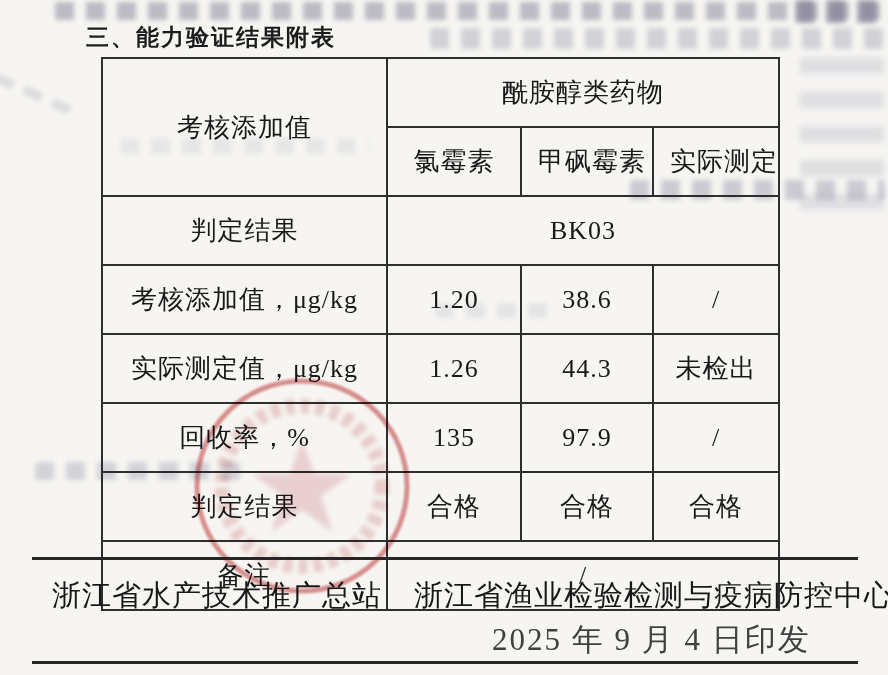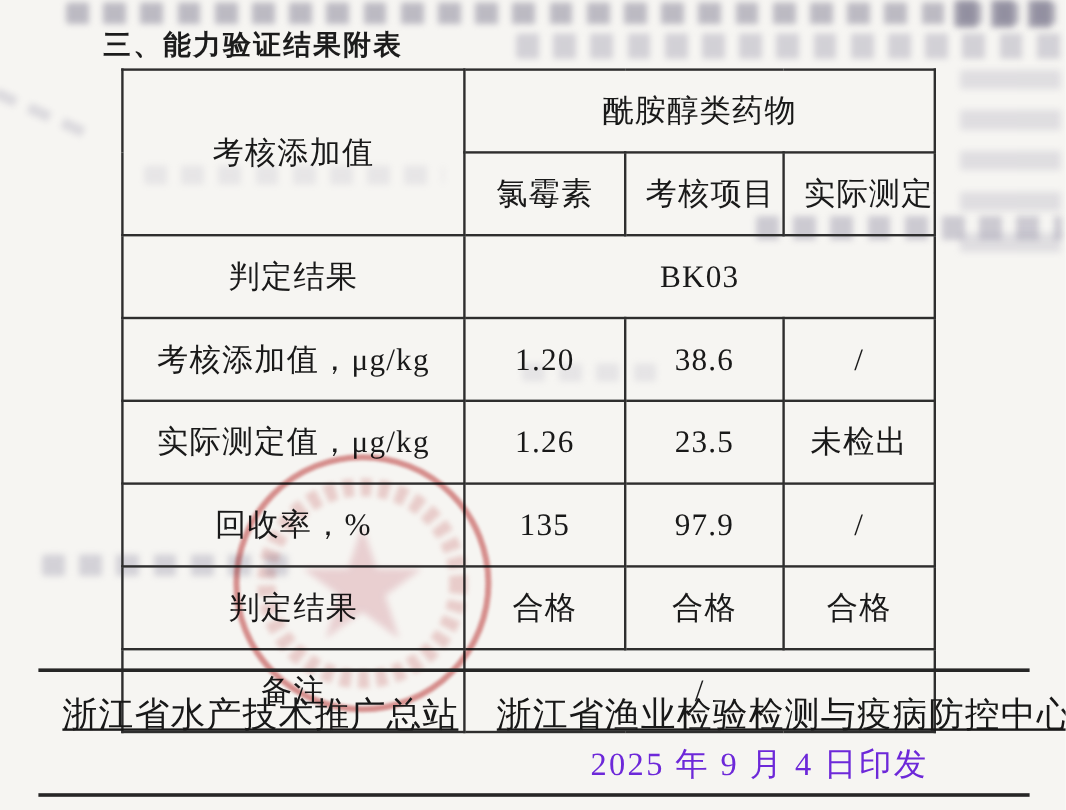--- a/index.html
+++ b/index.html
@@ -46,25 +46,25 @@
     position:absolute;left:188px;top:372px;width:228px;height:228px;
     mix-blend-mode:multiply;z-index:6;pointer-events:none;
   }
   
   .rule{position:absolute;left:32px;width:826px;height:3px;background:#262626;z-index:7;}
   .rule-top{top:557px;}
   .rule-bottom{top:661px;}
   .footer-orgs{
     position:absolute;left:52px;top:576px;width:800px;
     font-size:29px;letter-spacing:1px;color:#181818;z-index:8;
-    display:flex;gap:32px;white-space:nowrap;text-decoration:underline;
+    display:flex;gap:32px;white-space:nowrap;
   }
   .footer-date{
     position:absolute;left:492px;top:619px;
-    font-size:27px;letter-spacing:2px;color:#6d28d9;z-index:8;white-space:nowrap;
+    font-size:31px;letter-spacing:2px;color:#404040;z-index:8;white-space:nowrap;
   }
 </style>
 </head>
 <body>
 
 <div class="bleed" style="left:55px;top:2px;width:830px;height:18px;color:#8d8a9c;opacity:.55;"></div>
 <div class="bleed" style="left:795px;top:0px;width:90px;height:23px;color:#77748a;opacity:.6;"></div>
 <div class="bleed" style="left:430px;top:28px;width:455px;height:21px;color:#9a97ab;opacity:.38;"></div>
 <div class="bleed" style="left:630px;top:180px;width:255px;height:20px;color:#9a97ab;opacity:.45;"></div>
 <div class="bleed-v" style="left:800px;top:58px;width:84px;height:155px;color:#a5a2b5;opacity:.28;"></div>
@@ -82,37 +82,37 @@
       <col style="width:132px">
       <col style="width:126px">
   </colgroup>
   <tbody>
       <tr style="height:46px">
     <td rowspan="2">考核添加值</td>
     <td colspan="3">酰胺醇类药物</td>
   </tr>
   <tr style="height:54px">
     <td>氯霉素</td>
-    <td>考核项目</td>
+    <td>甲砜霉素</td>
     <td>实际测定值</td>
   </tr>
   <tr style="height:54px">
     <td>判定结果</td>
     <td colspan="3" class="num">BK03</td>
   </tr>
   <tr style="height:56px">
     <td>考核添加值，μg/kg</td>
     <td class="num">1.20</td>
     <td class="num">38.6</td>
     <td class="num">/</td>
   </tr>
   <tr style="height:47px">
     <td>实际测定值，μg/kg</td>
     <td class="num">1.26</td>
-    <td class="num">23.5</td>
+    <td class="num">44.3</td>
     <td>未检出</td>
   </tr>
   <tr style="height:37px">
     <td>回收率，%</td>
     <td class="num">135</td>
     <td class="num">97.9</td>
     <td class="num">/</td>
   </tr>
   <tr style="height:46px">
     <td>判定结果</td>

